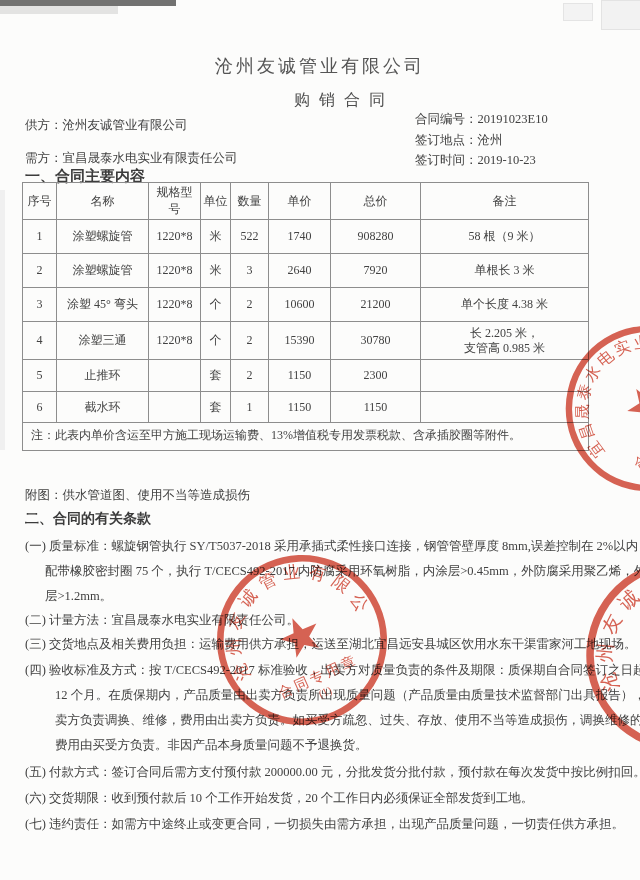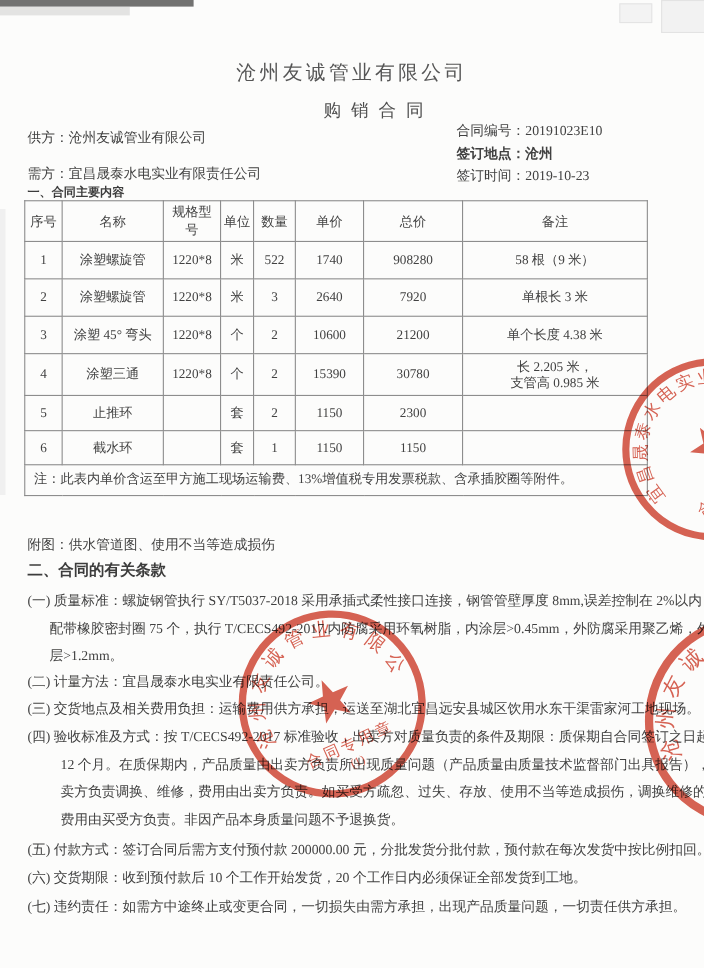--- a/index.html
+++ b/index.html
@@ -19,24 +19,24 @@
 
   .company-title{left:0;top:54px;width:640px;text-align:center;
     font-size:18px;letter-spacing:3px;color:#555;}
   .doc-title{left:0;top:90px;width:640px;text-align:center;
     font-size:16px;letter-spacing:9px;color:#4e4e4e;padding-left:24px;}
 
   .line{font-size:12.5px;white-space:nowrap;color:#414141;}
   .party-supplier{left:25px;top:117px;}
   .party-buyer{left:25px;top:150px;}
   .meta-no{left:415px;top:111px;}
-  .meta-place{left:415px;top:132px;font-weight:bold;}
+  .meta-place{left:415px;top:132px;}
   .meta-date{left:415px;top:152px;}
   .sec-heading{font-weight:600;color:#3c3c3c;}
-  .sec1-heading{left:25px;top:167px;font-size:11px;}
+  .sec1-heading{left:25px;top:167px;font-size:15px;}
   .sec2-heading{left:25px;top:510px;font-size:14px;}
 
   table.main{position:absolute;left:22px;top:182px;width:566px;
     border-collapse:collapse;table-layout:fixed;}
   table.main td,table.main th{
     border:1px solid #8d8d8d;font-size:12px;font-weight:normal;
     text-align:center;vertical-align:middle;color:#424242;
     padding:1px 2px;overflow:hidden;}
   table.main .remark{white-space:pre-line;line-height:15px;margin-left:12px;}
   table.main .words{letter-spacing:2px;}

